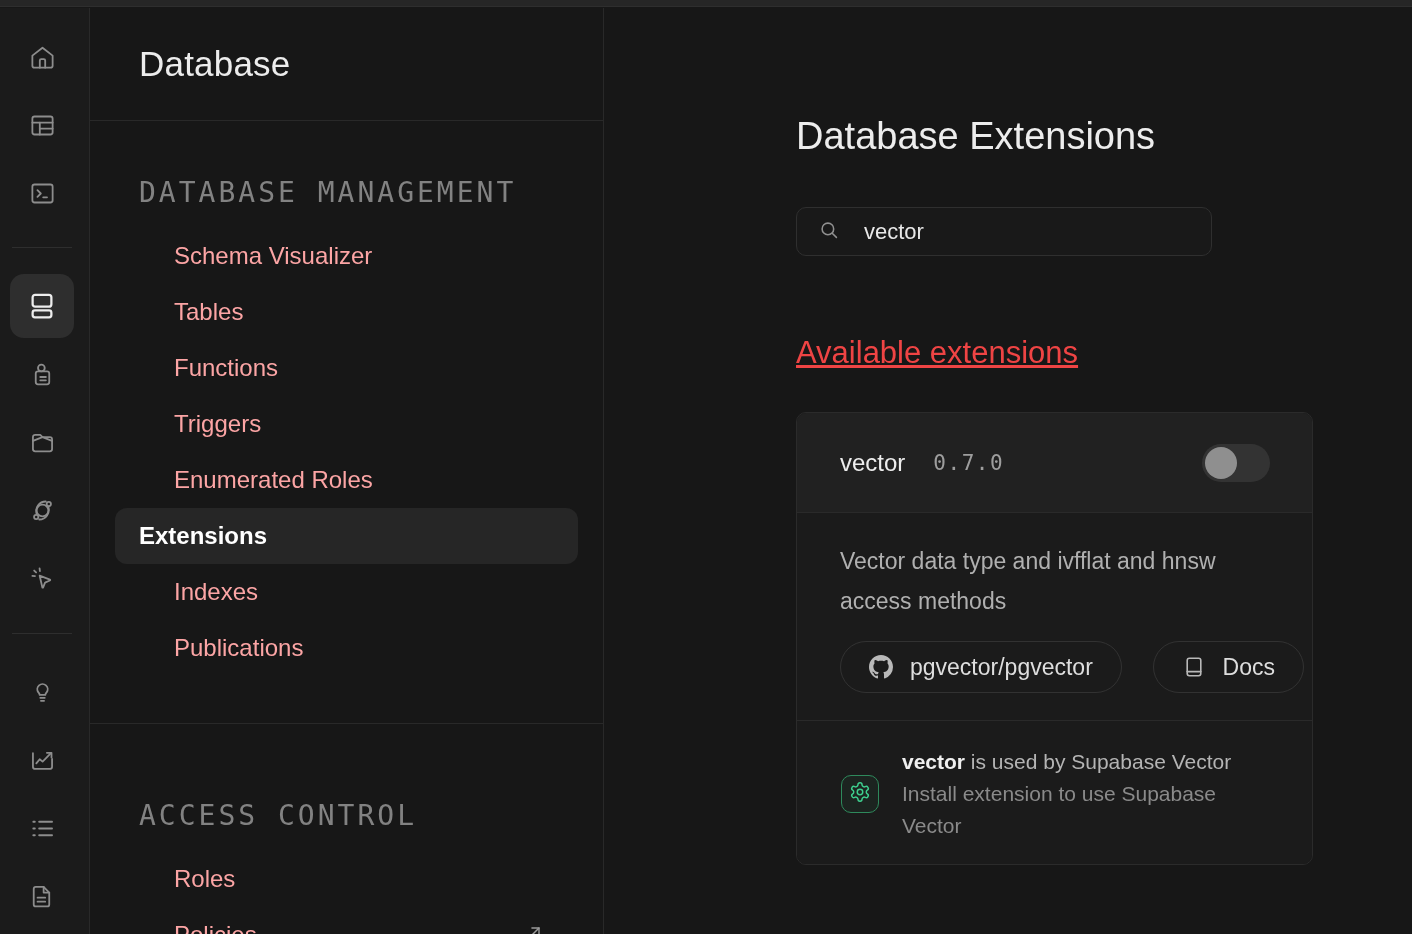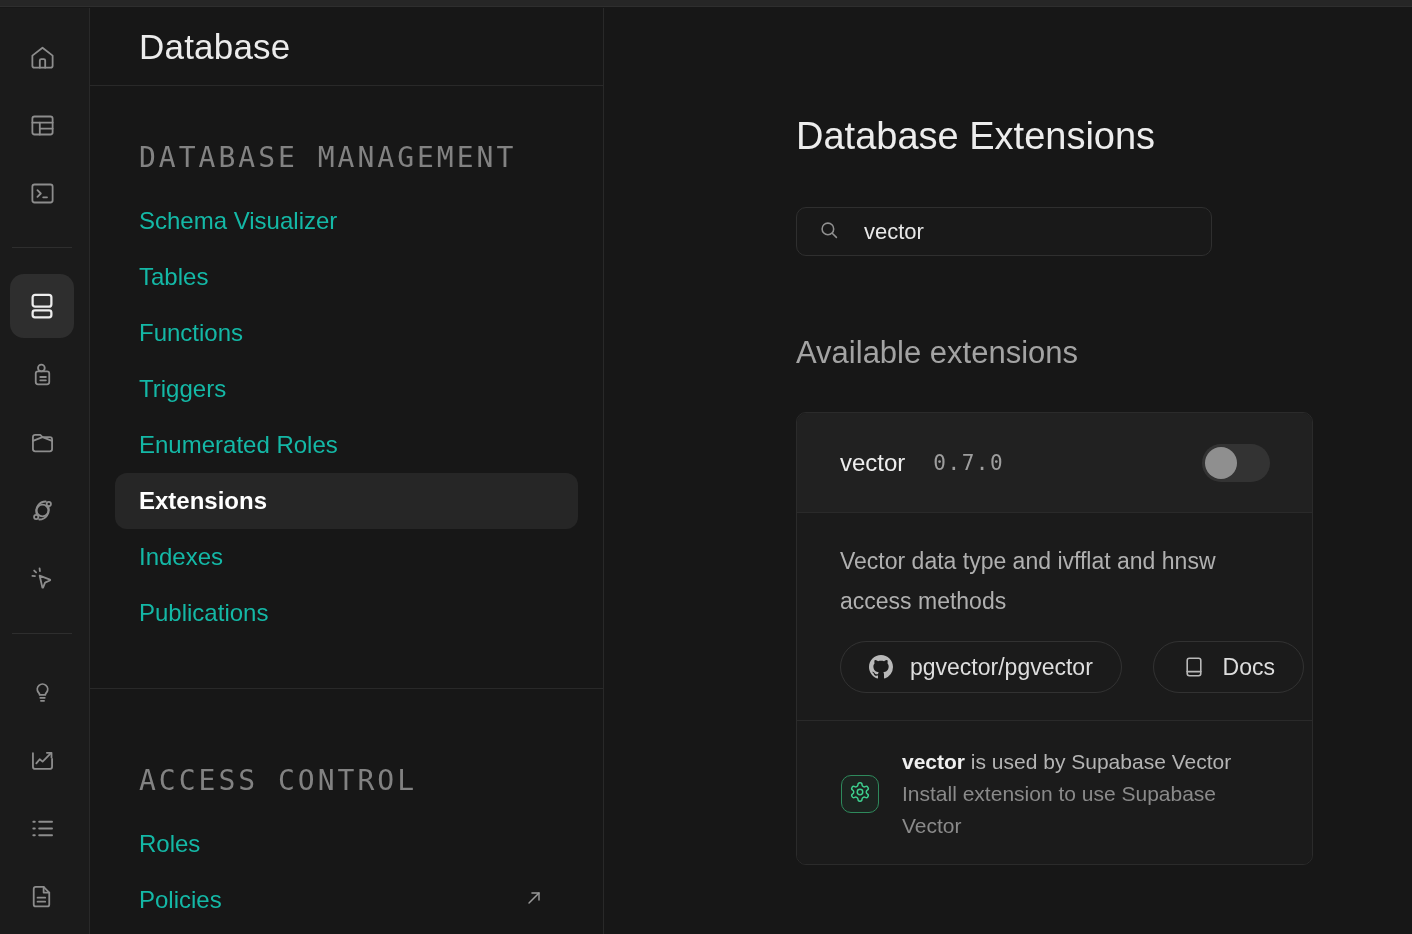--- a/index.html
+++ b/index.html
@@ -34,34 +34,34 @@
   .rail-divider {
     position:absolute; left:12px; width:60px; height:1px; background:#2e2e2e;
   }
   .rail svg { display:block; }
   
   .sidebar {
     position:absolute; left:90px; top:8px; bottom:0; width:514px;
     background:#171717; border-right:1px solid #292929;
   }
   .sidebar-title-row {
-    height:78px; border-bottom:1px solid #292929;
+    height:113px; border-bottom:1px solid #292929;
     display:flex; align-items:center; padding-left:49px;
   }
   .sidebar-title { font-size:35px; font-weight:400; color:#ececec; letter-spacing:.2px; }
   .side-section { padding:60px 25px 0 49px; }
   .side-section.second { margin-top:47px; border-top:1px solid #292929; padding-top:80px; }
   .section-header {
     font-family:"DejaVu Sans Mono", monospace;
     font-size:28px; line-height:24px; letter-spacing:3px;
     color:#828282; margin-bottom:23px; white-space:nowrap;
   }
   .nav-item {
     height:56px; display:flex; align-items:center;
-    font-size:24px; color:#14b8a6; cursor:pointer; white-space:nowrap;
+    font-size:24px; color:#fca5a5; cursor:pointer; white-space:nowrap;margin-left:35px;
   }
   .nav-item.active {
     background:#262626; border-radius:12px;
     margin-left:-24px; padding-left:24px;
     color:#ffffff; font-weight:700;
   }
   .nav-item .ext-arrow { margin-left:auto; margin-right:34px; color:#9a9a9a; }
   
   .main {
     position:absolute; left:604px; top:8px; right:0; bottom:0;
@@ -72,21 +72,21 @@
     margin-top:47px; width:416px; height:49px;
     border:1px solid #2f2f2f; border-radius:10px; background:#191919;
     display:flex; align-items:center; padding-left:21px;
   }
   .search-box .mag { color:#909090; flex:0 0 auto; }
   .search-box input {
     background:transparent; border:none; outline:none;
     color:#e8e8e8; font-size:22px; font-family:"Liberation Sans", sans-serif;
     margin-left:24px; width:330px; padding:0;
   }
-  .section-heading { font-size:31px; line-height:42px; font-weight:400; color:#a3a3a3; margin-top:76px; }
+  .section-heading { font-size:31px; line-height:42px; font-weight:400; color:#ef4444; margin-top:76px;text-decoration:underline; }
   
   .card {
     margin-top:38px; width:517px;
     border:1px solid #2b2b2b; border-radius:10px; overflow:hidden;
   }
   .card-header {
     height:99px; background:#212121;
     display:flex; align-items:center; padding:0 42px 0 43px;
   }
   .ext-name { font-size:24px; font-weight:500; color:#ededed; }

